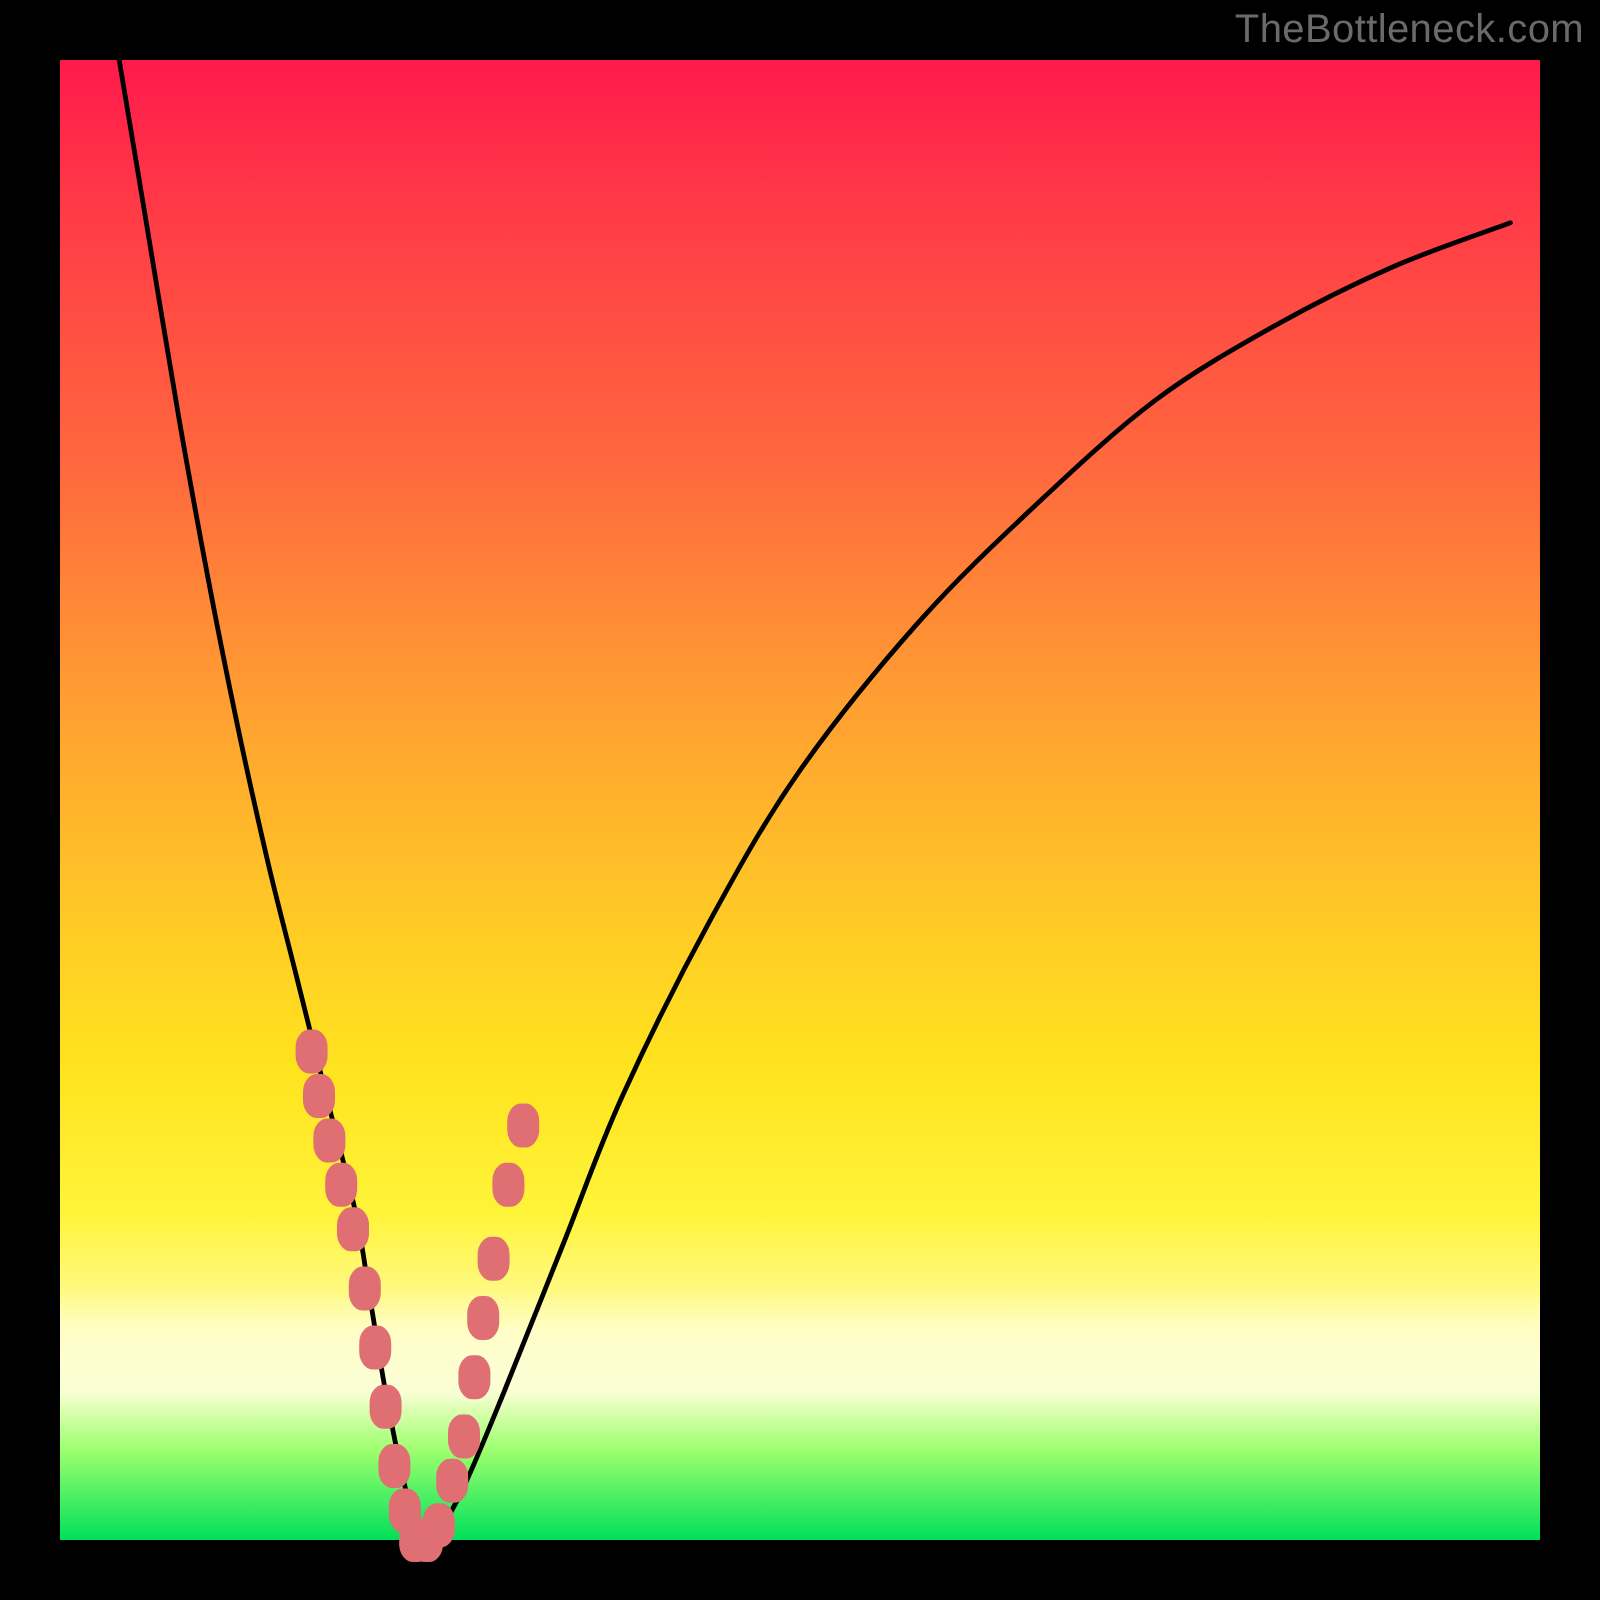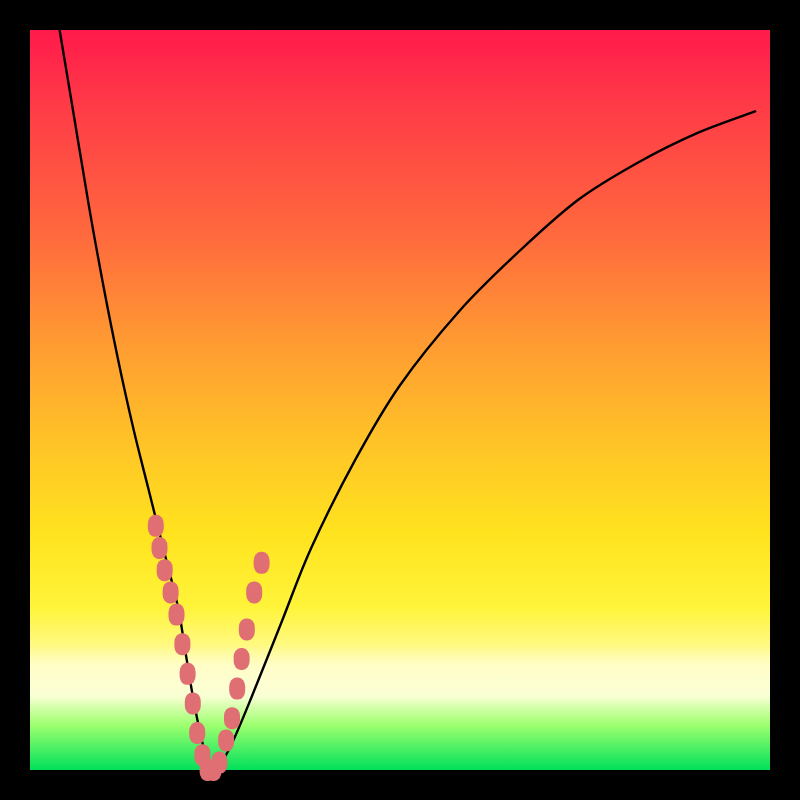--- a/index.html
+++ b/index.html
@@ -69,20 +69,21 @@
     width: 740px;
     height: 740px;
     overflow: visible;
   }
 </style>
 </head>
 <body>
 
 <div class="frame">
 
+  <div class="watermark">TheBottleneck.com</div>
 
   <div class="plot-area">
     <div class="pale-band"></div>
 
     <svg class="curve" viewBox="0 0 740 740">
       <path id="bottleneck-path" fill="none" stroke="#000000" stroke-width="2.4" stroke-linecap="round" d="M 29.6 0.0 C 32.1 14.8, 39.5 59.2, 44.4 88.8 C 49.3 118.4, 54.3 149.2, 59.2 177.6 C 64.1 206.0, 69.1 233.1, 74.0 259.0 C 78.9 284.9, 83.9 309.6, 88.8 333.0 C 93.7 356.4, 98.7 378.6, 103.6 399.6 C 108.5 420.6, 113.5 439.1, 118.4 458.8 C 123.3 478.5, 128.3 498.3, 133.2 518.0 C 138.1 537.7, 144.3 559.9, 148.0 577.2 C 151.7 594.5, 152.9 606.8, 155.4 621.6 C 157.9 636.4, 160.3 652.4, 162.8 666.0 C 165.3 679.6, 167.7 691.9, 170.2 703.0 C 172.7 714.1, 175.1 726.4, 177.6 732.6 C 180.1 738.8, 181.3 742.5, 185.0 740.0 C 188.7 737.5, 193.6 730.1, 199.8 717.8 C 206.0 705.5, 213.4 687.0, 222.0 666.0 C 230.6 645.0, 241.7 616.7, 251.6 592.0 C 261.5 567.3, 268.9 545.1, 281.2 518.0 C 293.5 490.9, 310.8 456.3, 325.6 429.2 C 340.4 402.1, 352.7 379.9, 370.0 355.2 C 387.3 330.5, 409.5 303.4, 429.2 281.2 C 448.9 259.0, 468.7 240.5, 488.4 222.0 C 508.1 203.5, 527.9 185.0, 547.6 170.2 C 567.3 155.4, 587.1 144.3, 606.8 133.2 C 626.5 122.1, 646.3 112.2, 666.0 103.6 C 685.7 95.0, 715.3 85.1, 725.2 81.4"></path>
       <g id="marker-group">
           <rect x="117.8" y="484.8" width="16" height="22" rx="7" ry="9" fill="#e06f74"></rect>
           <rect x="121.5" y="507.0" width="16" height="22" rx="7" ry="9" fill="#e06f74"></rect>
           <rect x="126.7" y="529.2" width="16" height="22" rx="7" ry="9" fill="#e06f74"></rect>

